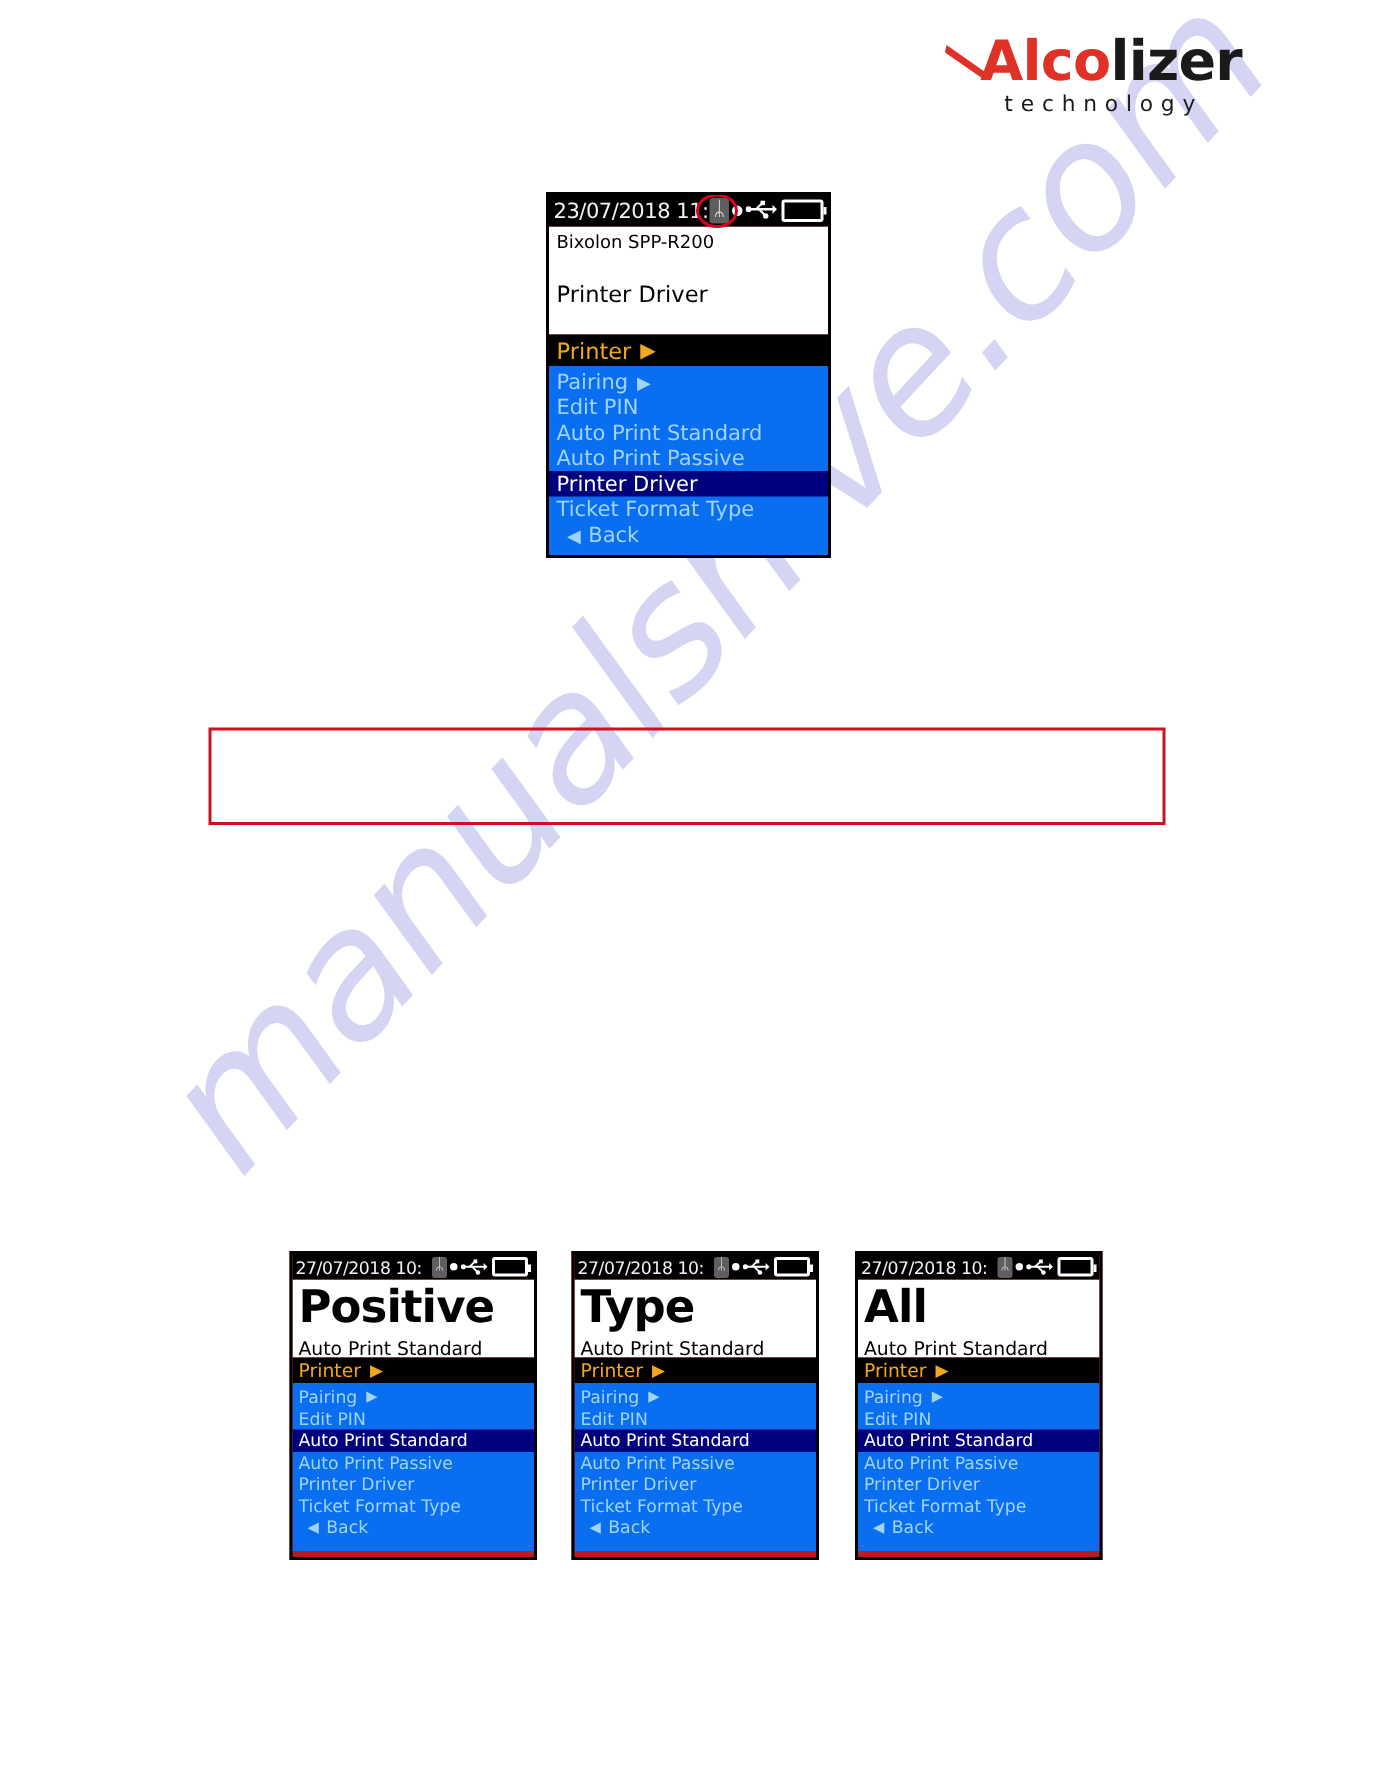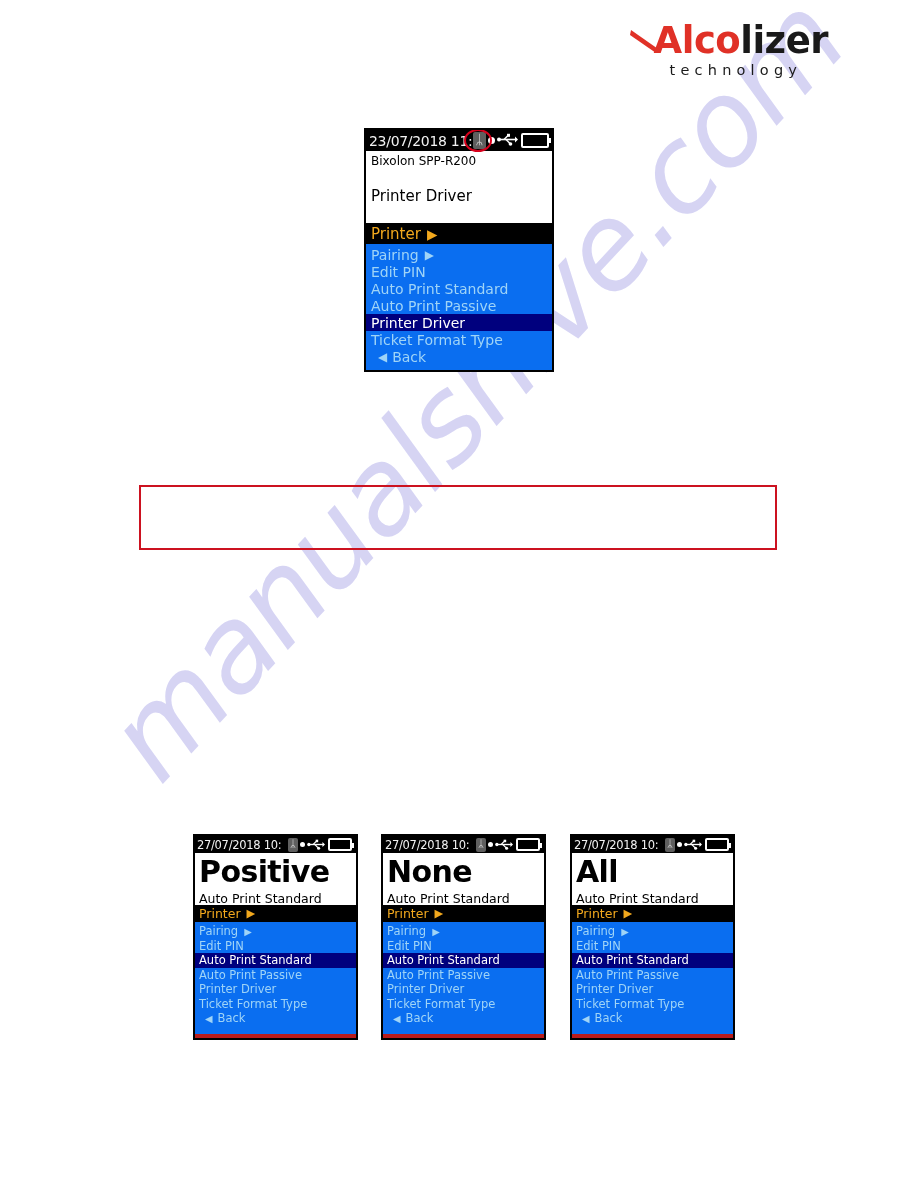--- a/index.html
+++ b/index.html
@@ -435,21 +435,21 @@
           <line x1="9" y1="6.5" x2="13" y2="10.5" stroke="#fff" stroke-width="1.4"></line>
           <circle cx="13.5" cy="11" r="1.8" fill="#fff"></circle>
         </svg>
       </span>
       <span class="batt-icon">
         <span class="batt-fill" style="width:48%"></span>
       </span>
     </span>
   </div>
   <div class="info-panel">
-    <div class="info-title">None</div>
+    <div class="info-title">Type</div>
     <div class="info-sub">Auto Print Standard</div>
   </div>
   <div class="hdr-row">
     <span>Printer</span>
     <span class="arrow-r">▶</span>
   </div>
   <div class="menu">
     <div class="menu-item">
       <span>Pairing</span>
       <span class="menu-arrow">▶</span>

